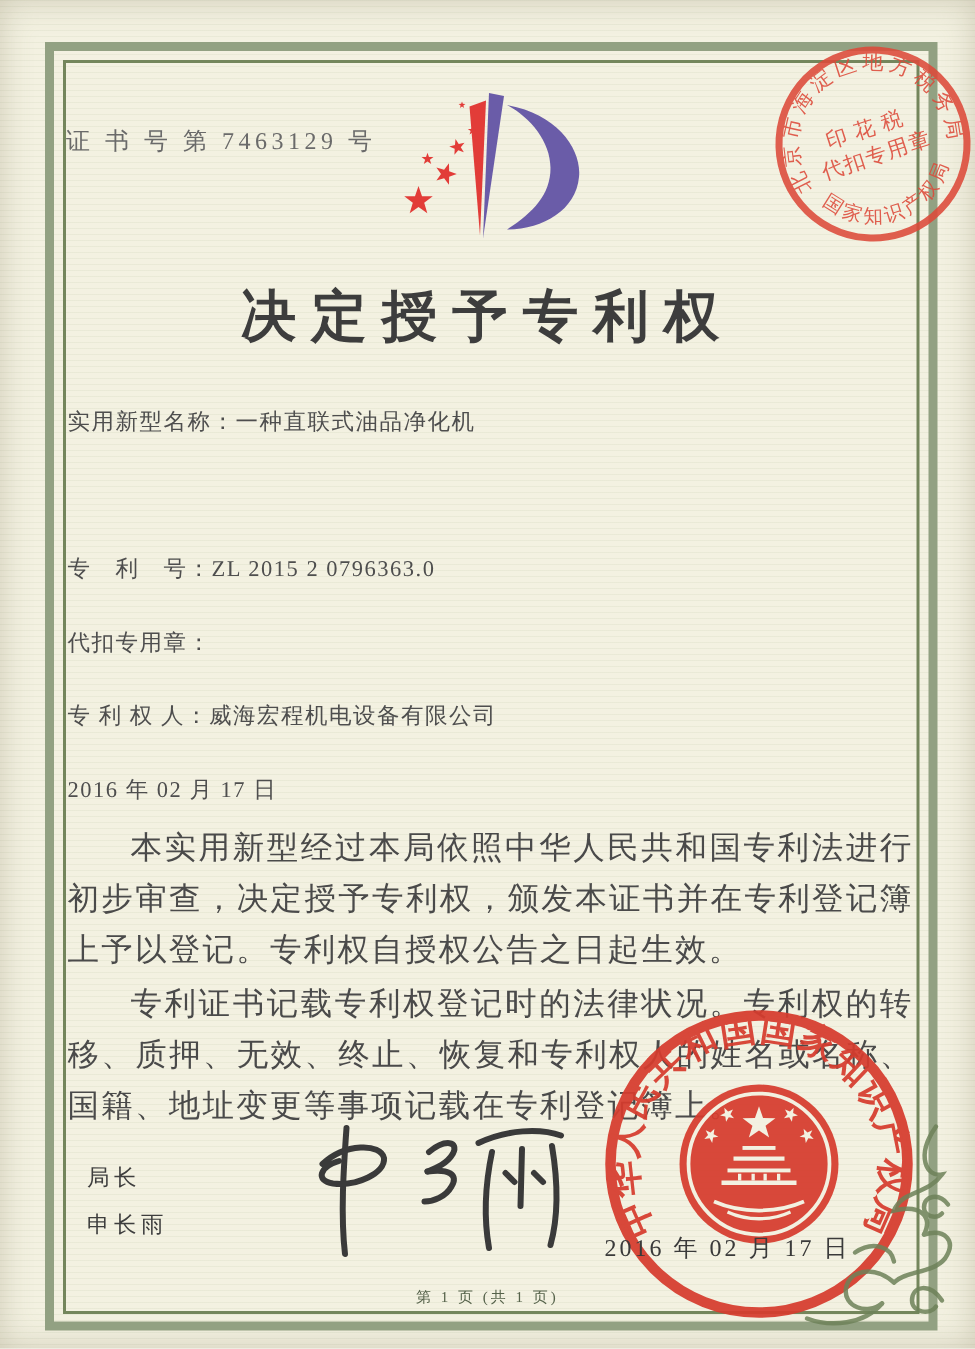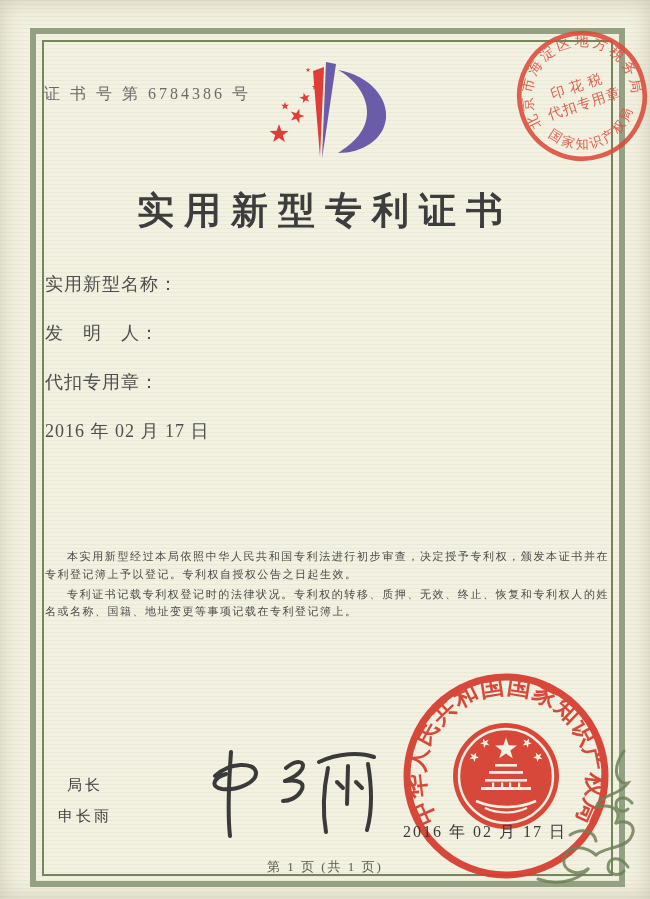--- a/index.html
+++ b/index.html
@@ -16,45 +16,45 @@
     border:6px solid #92a182;pointer-events:none;}
   .frame-line{position:absolute;top:40px;left:42px;right:37px;bottom:23px;
     border:2px solid #74865c;pointer-events:none;}
   .cert-no{position:absolute;left:44px;top:84px;font-size:16px;color:#6a6a6a;letter-spacing:3px;}
   .logo{position:absolute;left:258px;top:58px;width:134px;height:110px;}
   .tax-stamp{position:absolute;left:512px;top:26px;width:140px;height:140px;
     transform:rotate(-18deg);opacity:.88;}
   .title{position:absolute;left:0;right:0;top:186px;text-align:center;
     font-size:37px;font-weight:600;color:#3d3d3d;letter-spacing:10px;}
   .fields{position:absolute;left:45px;top:272px;width:565px;}
-  .field-row{display:flex;align-items:baseline;height:49px;font-size:18px;color:#4e4e4e;}
+  .field-row{display:flex;align-items:baseline;height:49px;font-size:15px;color:#4e4e4e;}
   .field-label{white-space:pre;letter-spacing:1px;}
   .field-value{letter-spacing:1px;}
   .paragraphs{position:absolute;left:45px;top:548px;width:564px;
-    font-size:11px;line-height:1.62;color:#4a4a4a;text-align:justify;letter-spacing:1.5px;}
+    font-size:21px;line-height:1.62;color:#4a4a4a;text-align:justify;letter-spacing:1.5px;}
   .paragraphs p{margin:0 0 2px 0;text-indent:2em;}
   .director{position:absolute;left:58px;top:776px;font-size:15px;color:#3e3e3e;letter-spacing:3px;}
-  .director div{margin-bottom:12px;text-align:center;}
+  .director div{margin-bottom:12px;}
   .signature{position:absolute;left:200px;top:740px;width:185px;height:100px;}
   .seal{position:absolute;left:400px;top:670px;width:212px;height:212px;opacity:.93;}
   .seal-date{position:absolute;left:403px;top:822px;font-size:16px;color:#3a3a3a;letter-spacing:2px;z-index:6;}
   .footer{position:absolute;left:0;right:0;top:858px;text-align:center;
-    font-size:13px;color:#55624a;letter-spacing:2px;z-index:5;}
+    font-size:10px;color:#55624a;letter-spacing:2px;z-index:5;}
   .ornament{position:absolute;right:8px;bottom:6px;width:118px;height:150px;z-index:4;opacity:.85;}
   svg{display:block;}
 </style>
 </head>
 <body>
 
 <div class="sheet">
 
   <div class="frame-band"></div>
   <div class="frame-line"></div>
 
-  <div class="cert-no">证 书 号 第 6784386 号</div>
+  <div class="cert-no">证 书 号 第 7463129 号</div>
 
   <div class="logo">
     <svg width="134" height="110" viewBox="0 0 134 110">
       <defs>
         <polygon id="st" points="0,-10 2.35,-3.24 9.51,-3.09 3.8,1.24 5.88,8.09 0,4 -5.88,8.09 -3.8,1.24 -9.51,-3.09 -2.35,-3.24"></polygon>
       </defs>
       <polygon points="55,13 66,9 62,99" fill="#e23c38"></polygon>
       <polygon points="68,4 78,6 64,101" fill="#6a5ca8"></polygon>
       <path d="M80,12 C114,18 130,42 128,60 C126,82 104,95 80,95 C97,84 109,72 109,54 C109,36 95,20 80,12 Z" fill="#6a5ca8"></path>
       <use href="#st" fill="#e23c38" transform="translate(21,76) scale(1.0)"></use>
@@ -77,31 +77,39 @@
         <textPath href="#taxTop" startOffset="50%" text-anchor="middle">北京市海淀区地方税务局</textPath>
       </text>
       <text x="67" y="61" font-size="13.5" fill="#dd4a3a" letter-spacing="5" text-anchor="middle">印花税</text>
       <text x="67" y="79" font-size="13.5" fill="#dd4a3a" letter-spacing="1" text-anchor="middle">代扣专用章</text>
       <text font-size="12.5" fill="#dd4a3a" letter-spacing="2" font-family="'Liberation Serif',serif">
         <textPath href="#taxBot" startOffset="50%" text-anchor="middle">国家知识产权局</textPath>
       </text>
     </svg>
   </div>
 
-  <div class="title">实用新型专利证书</div>
+  <div class="title">决定授予专利权</div>
 
   <div class="fields">
     <div class="field-row">
       <span class="field-label">实用新型名称：</span>
+      <span class="field-value">一种直联式油品净化机</span>
     </div>
     <div class="field-row">
-      <span class="field-label">发　明　人：</span>
+    </div>
+    <div class="field-row">
+      <span class="field-label">专　利　号：</span>
+      <span class="field-value">ZL 2015 2 0796363.0</span>
     </div>
     <div class="field-row">
       <span class="field-label">代扣专用章：</span>
+    </div>
+    <div class="field-row">
+      <span class="field-label">专 利 权 人：</span>
+      <span class="field-value">威海宏程机电设备有限公司</span>
     </div>
     <div class="field-row">
       <span class="field-value">2016 年 02 月 17 日</span>
     </div>
   </div>
 
   <div class="paragraphs">
     <p>本实用新型经过本局依照中华人民共和国专利法进行初步审查，决定授予专利权，颁发本证书并在专利登记簿上予以登记。专利权自授权公告之日起生效。</p>
     <p>专利证书记载专利权登记时的法律状况。专利权的转移、质押、无效、终止、恢复和专利权人的姓名或名称、国籍、地址变更等事项记载在专利登记簿上。</p>
   </div>

